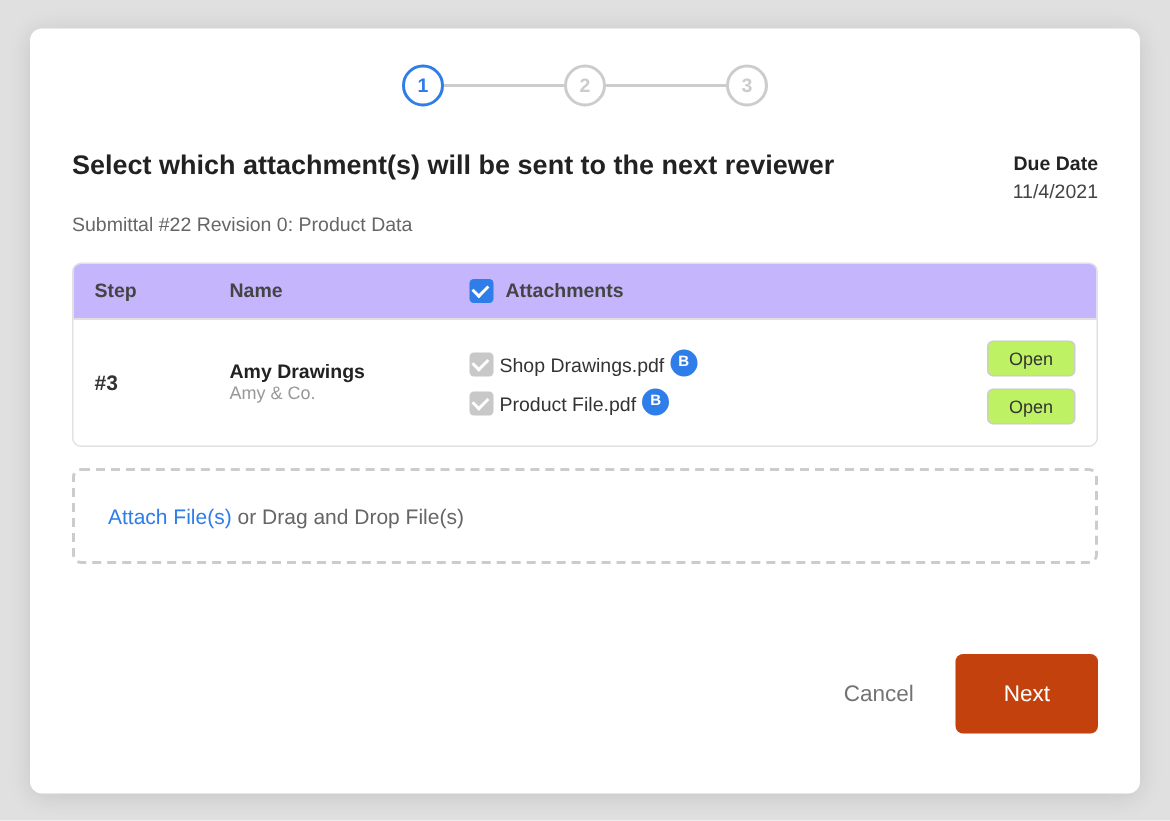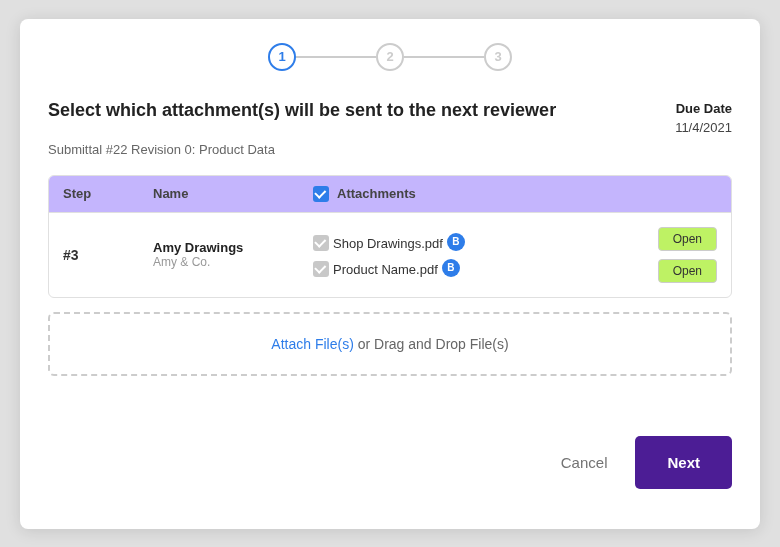--- a/index.html
+++ b/index.html
@@ -201,21 +201,20 @@
       background: #bef264;
       border-radius: 4px;
       cursor: pointer;
       color: #333;
     }
     
     .dropzone {
       border: 2px dashed #ccc;
       border-radius: 6px;
       padding: 22px;
-      text-align: center;
       font-size: 14px;
       color: #666;
       margin-bottom: 14px;
     }
     .dropzone .link {
       color: #2e7de9;
       cursor: pointer;
     }
     
     .footer {
@@ -227,26 +226,26 @@
     }
     .btn-cancel {
       background: transparent;
       border: none;
       font-size: 15px;
       color: #737373;
       cursor: pointer;
       padding: 8px 14px;
     }
     .btn-next {
-      background: #4c1d95;
+      background: #c2410c;
       color: #fff;
       border: none;
       border-radius: 5px;
       font-size: 15px;
-      font-weight: 700;
+      font-weight: 400;
       padding: 18px 32px;
       cursor: pointer;
     }
   </style>
 </head>
 <body>
 
 <div class="modal">
 
   <div class="stepper">
@@ -283,21 +282,21 @@
         <div class="reviewer-company">Amy &amp; Co.</div>
       </div>
       <div class="attachments-col">
         <div class="attachment-item">
           <div class="checkbox-grey"></div>
           <span class="attachment-name">Shop Drawings.pdf</span>
           <div class="badge-icon">B</div>
         </div>
         <div class="attachment-item">
           <div class="checkbox-grey"></div>
-          <span class="attachment-name">Product Name.pdf</span>
+          <span class="attachment-name">Product File.pdf</span>
           <div class="badge-icon">B</div>
         </div>
       </div>
       <div class="open-buttons-col">
         <button class="btn-open">Open</button>
         <button class="btn-open">Open</button>
       </div>
     </div>
   </div>
 

